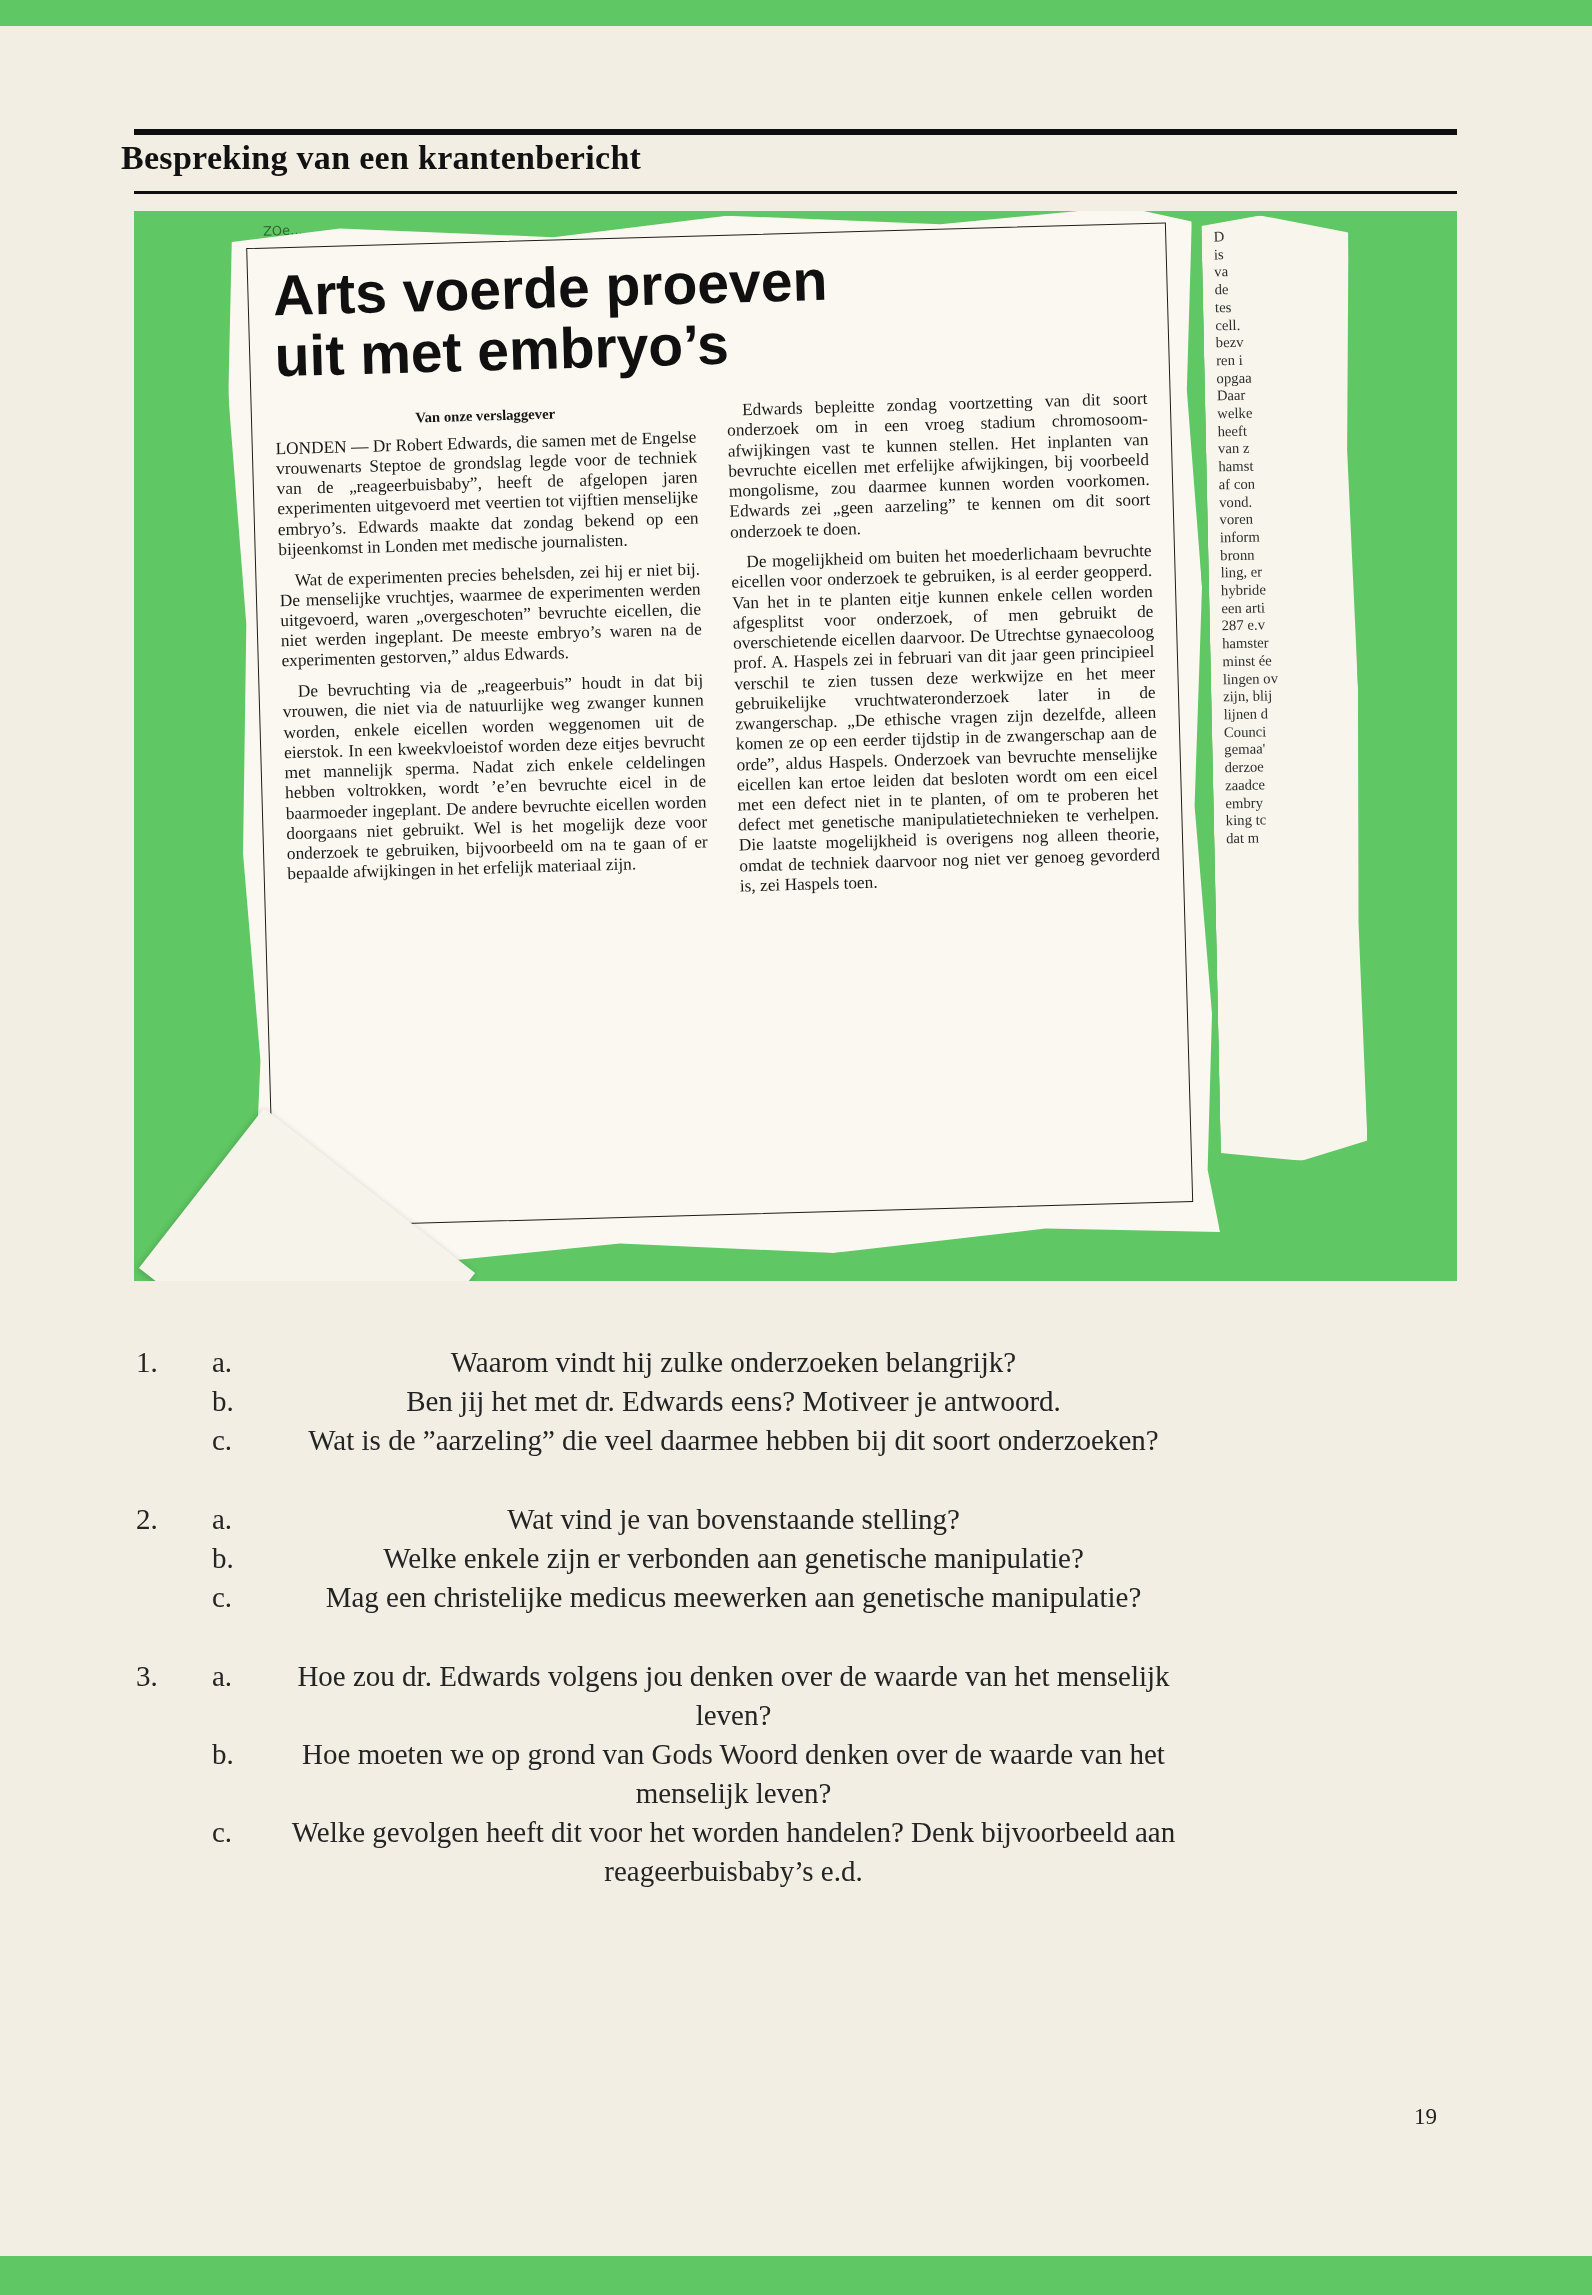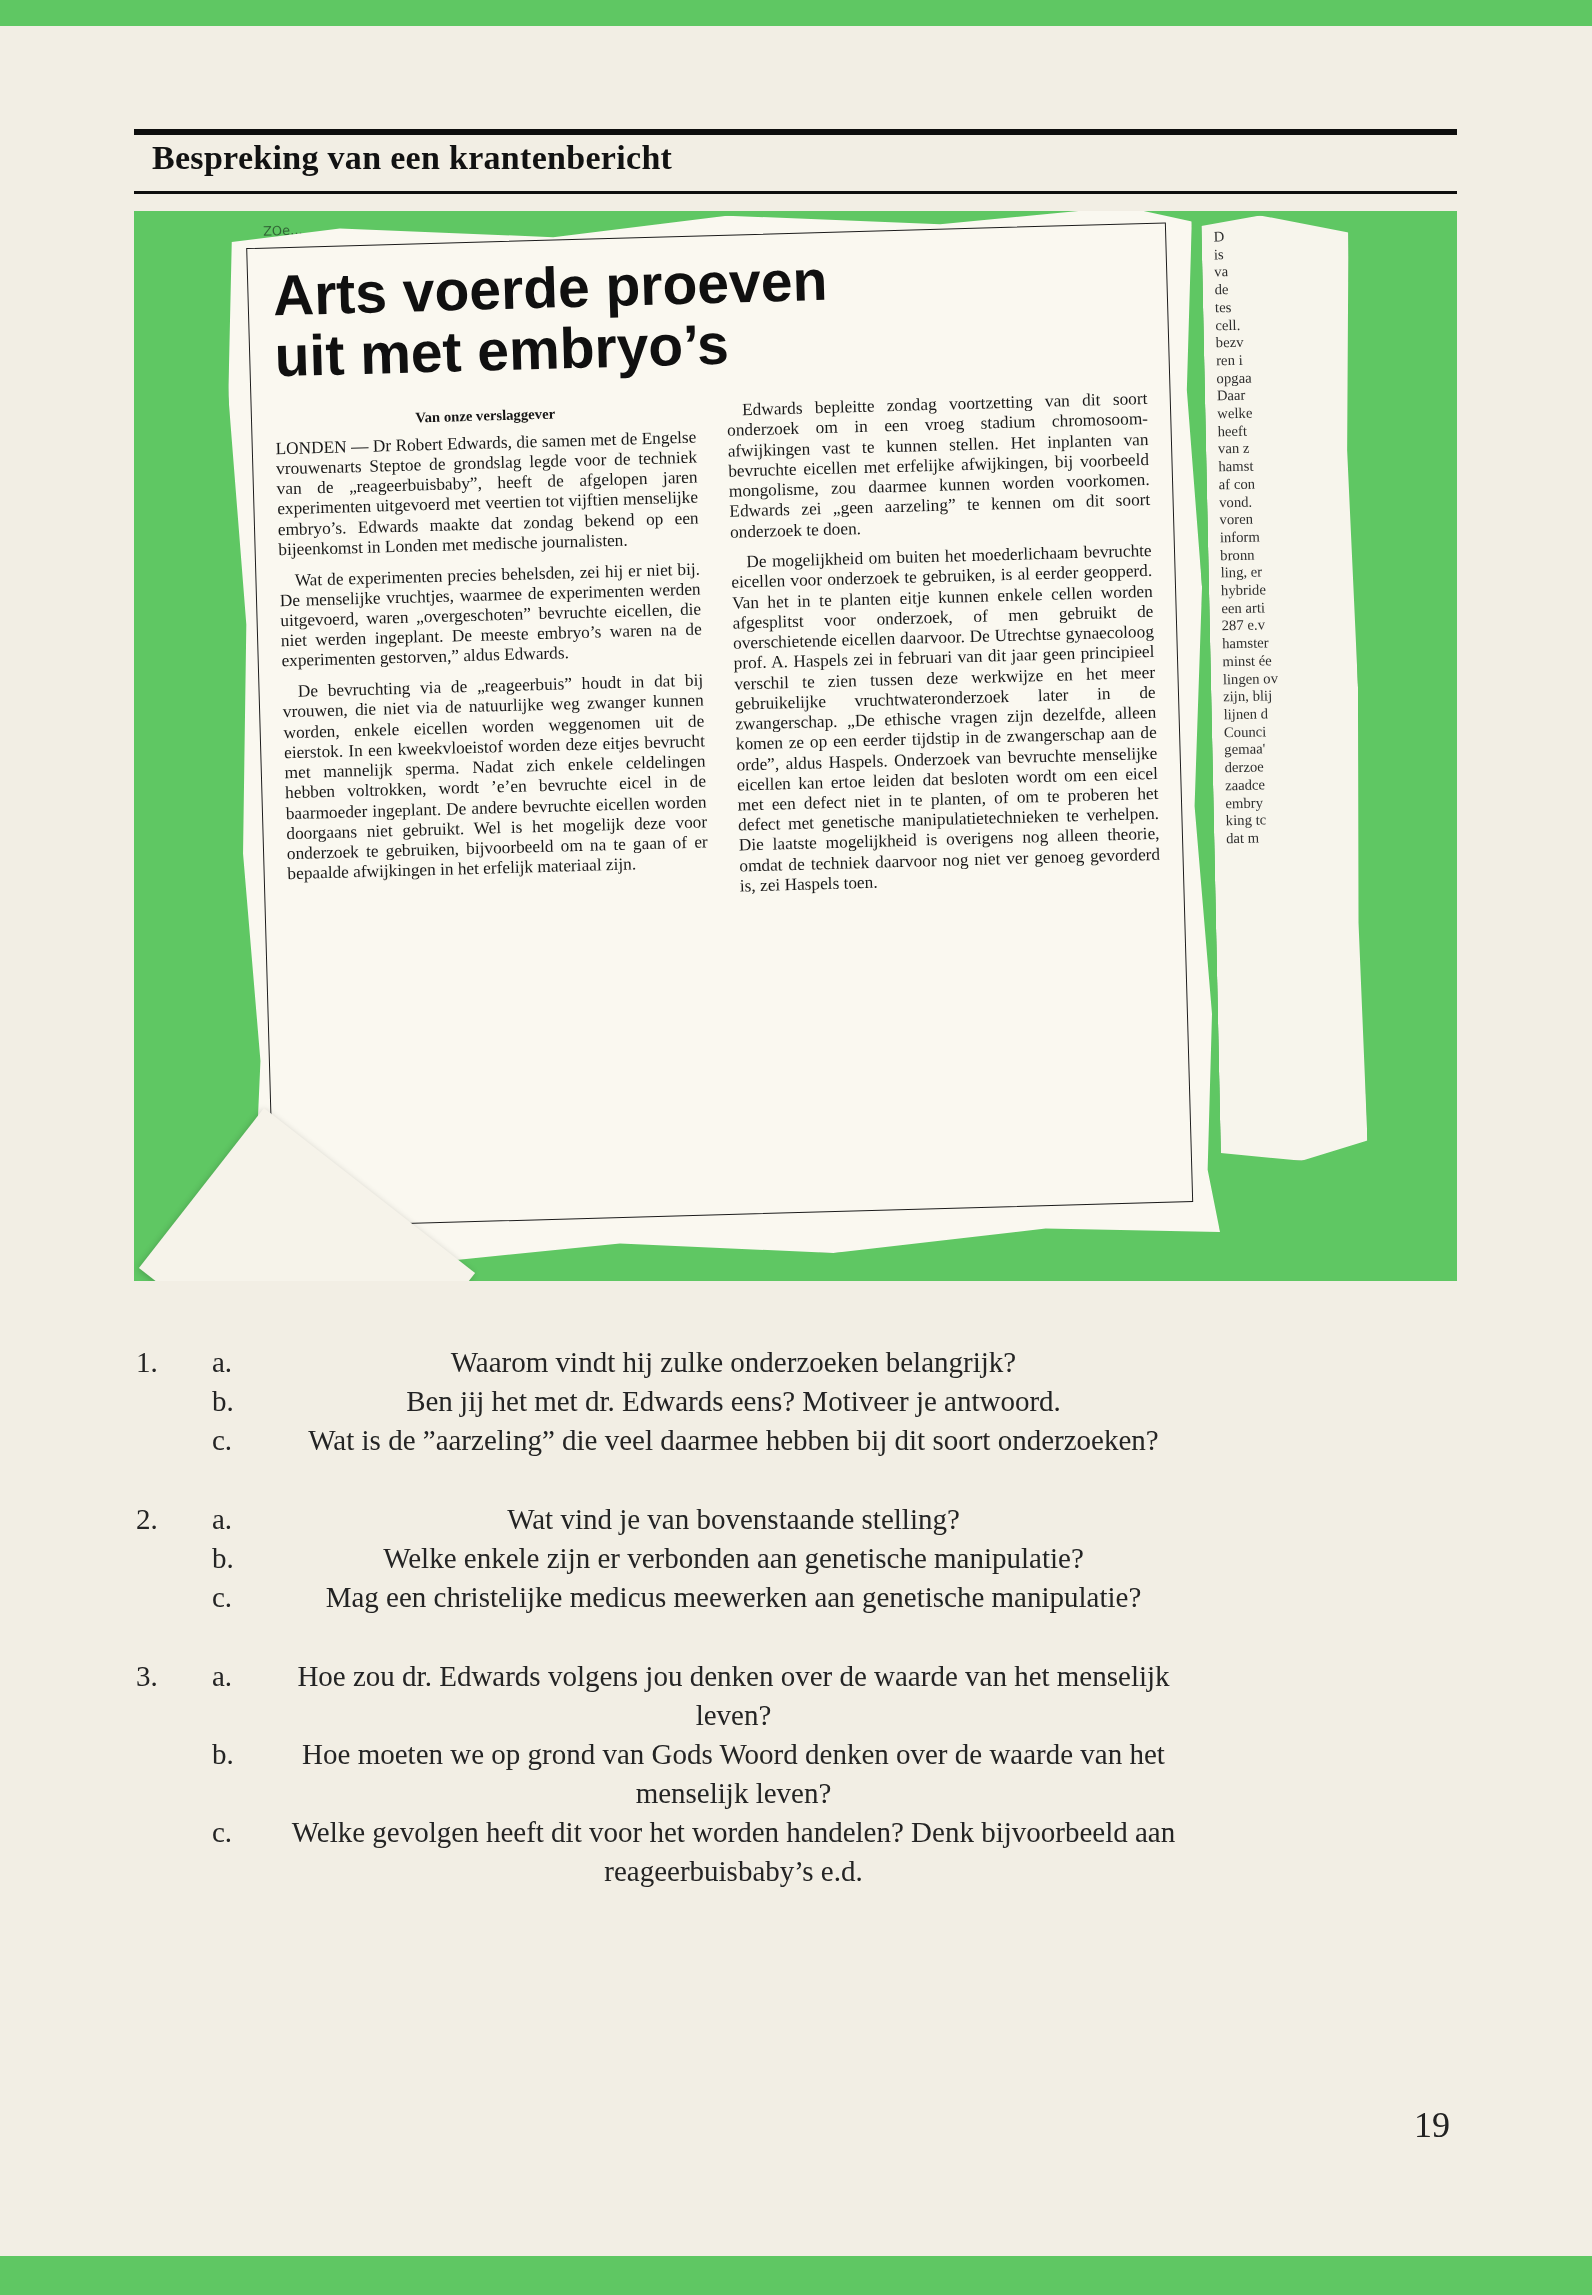--- a/index.html
+++ b/index.html
@@ -10,21 +10,21 @@
     overflow:hidden;
     font-family:"Liberation Serif", serif;
     color:#222;
   }
   .green-bar { position:absolute; left:0; width:100%; background:#5fc763; }
   .green-bar.top { top:0; height:26px; }
   .green-bar.bottom { bottom:0; height:39px; }
 
   .rule-thick { position:absolute; left:134px; top:129px; width:1323px; height:6px; background:#0e0e0e; }
   .header-title {
-    position:absolute; left:152px; top:139px;
+    position:absolute; left:121px; top:139px;
     font-family:"Liberation Serif", serif;
     font-size:34px; font-weight:bold; color:#121212; letter-spacing:0.3px;
   }
   .rule-thin { position:absolute; left:134px; top:191px; width:1323px; height:2.6px; background:#0e0e0e; }
 
   .panel {
     position:absolute; left:134px; top:211px; width:1323px; height:1070px;
     background:#5fc763; overflow:hidden;
   }
   .corner-note {
@@ -78,21 +78,21 @@
   }
 
   .questions { position:absolute; left:136px; top:1343px; width:1074px; color:#242424; }
   .question { display:flex; margin-bottom:40px; font-size:29px; line-height:39px; }
   .q-num { width:47px; flex:none; }
   .q-body { flex:1; min-width:0; }
   .q-sub { display:flex; margin-left:29px; }
   .q-sub-label { width:45px; flex:none; }
   .q-sub-text { flex:1; min-width:0;text-align:center; }
 
-  .page-num { position:absolute; left:1414px; top:2104px; font-size:36px; color:#222; }
+  .page-num { position:absolute; left:1414px; top:2104px; font-size:23px; color:#222; }
 </style>
 </head>
 <body>
 
 <div class="green-bar top"></div>
 
 <div class="rule-thick"></div>
 <div class="header-title">Bespreking van een krantenbericht</div>
 <div class="rule-thin"></div>
 

